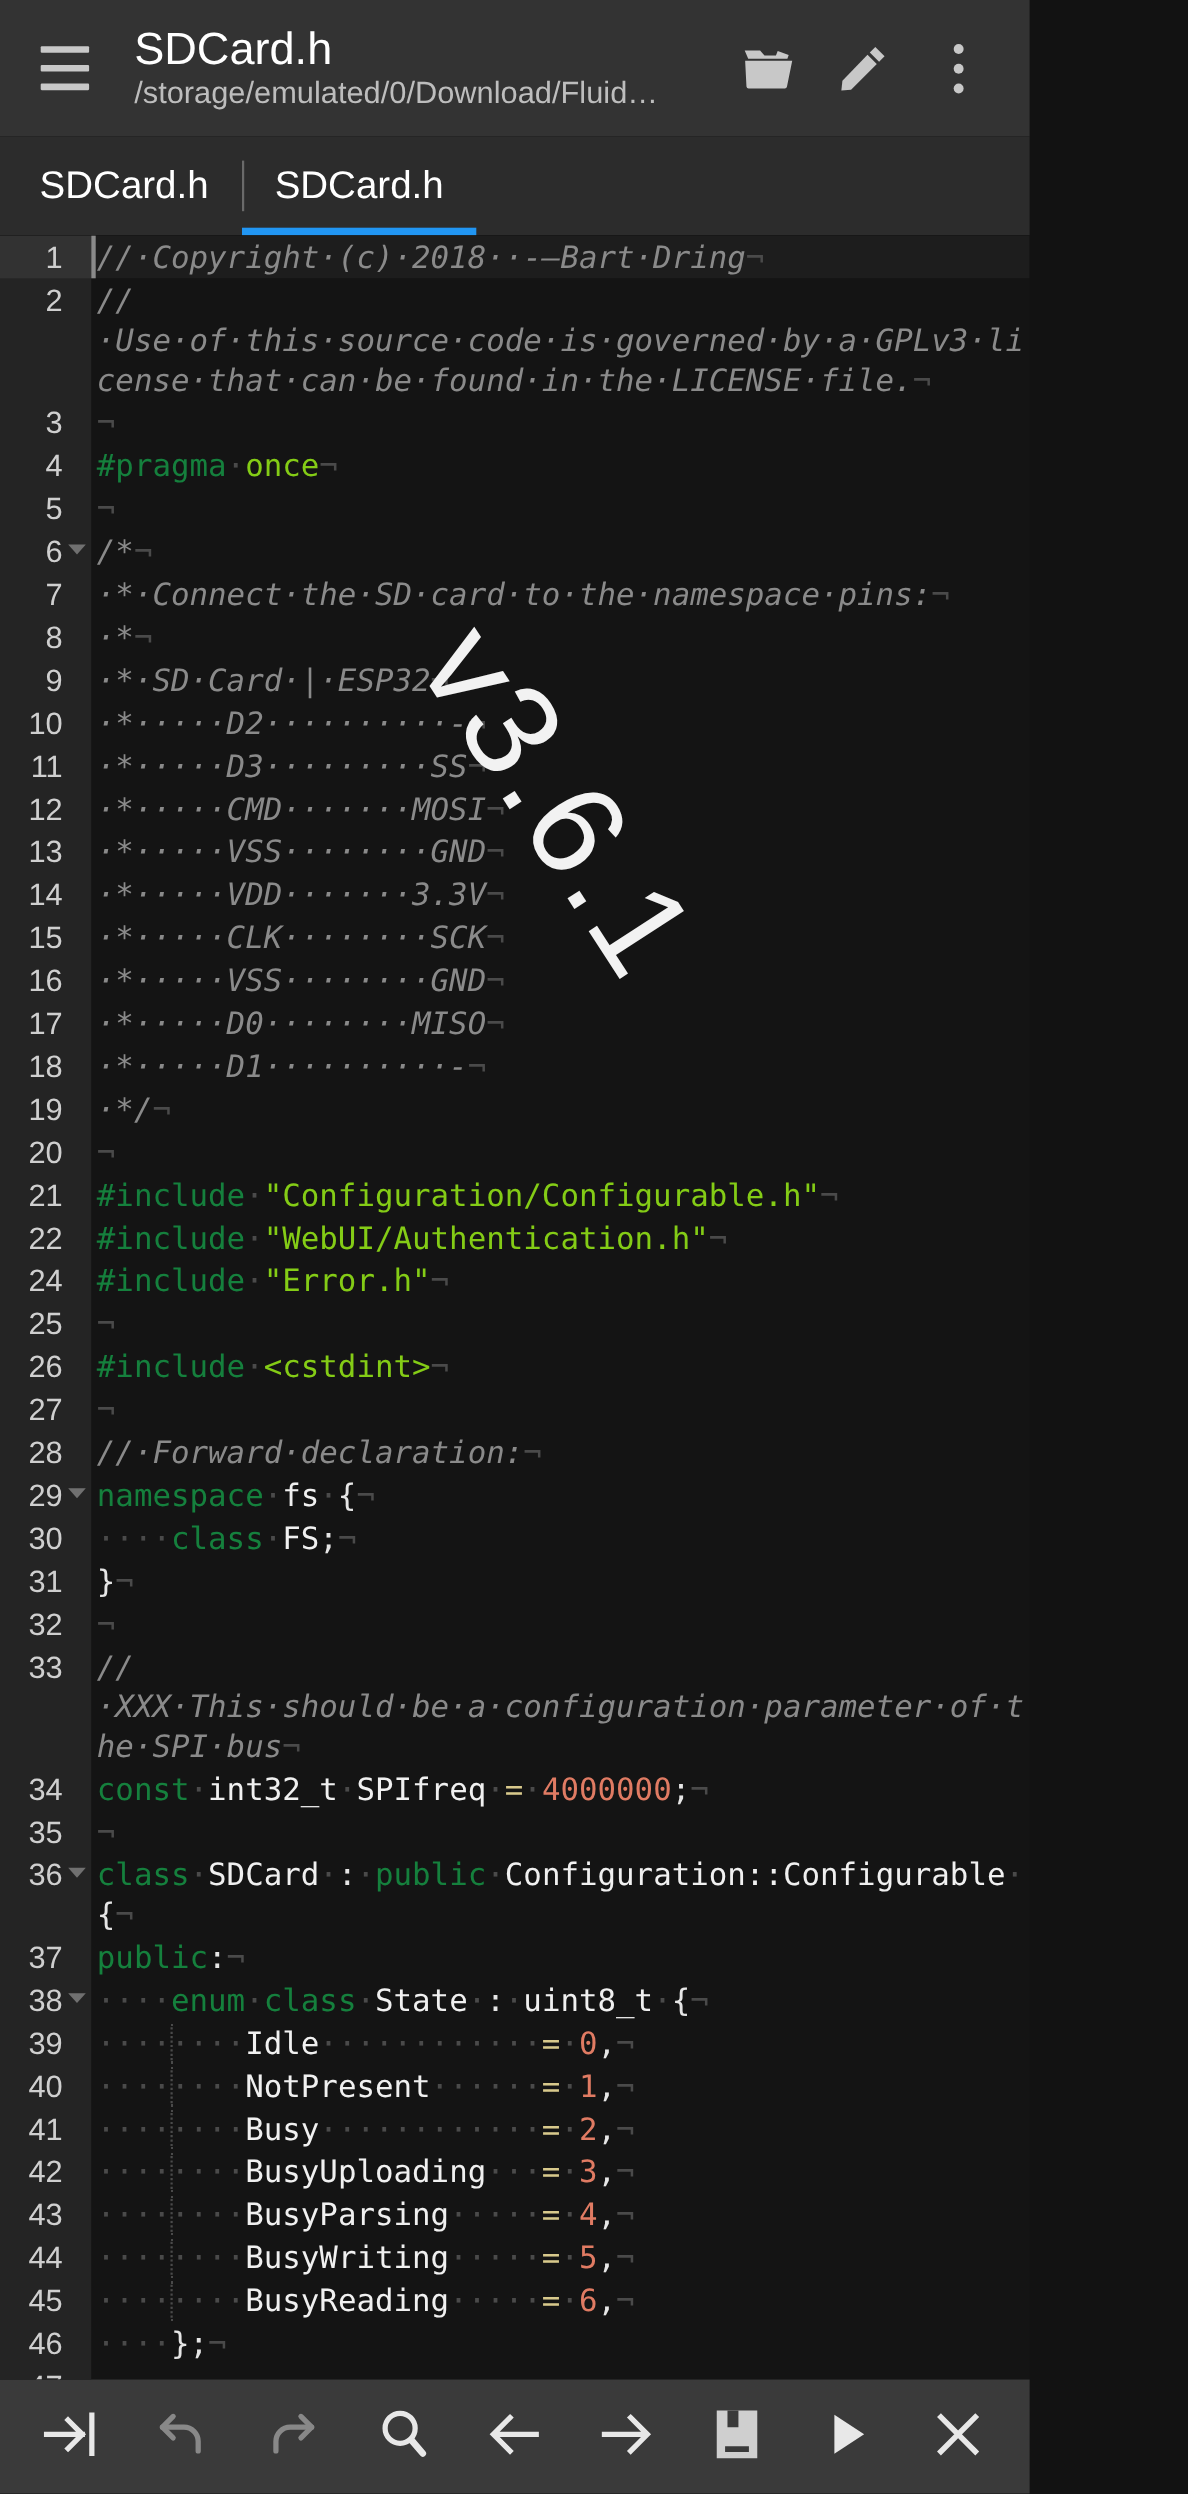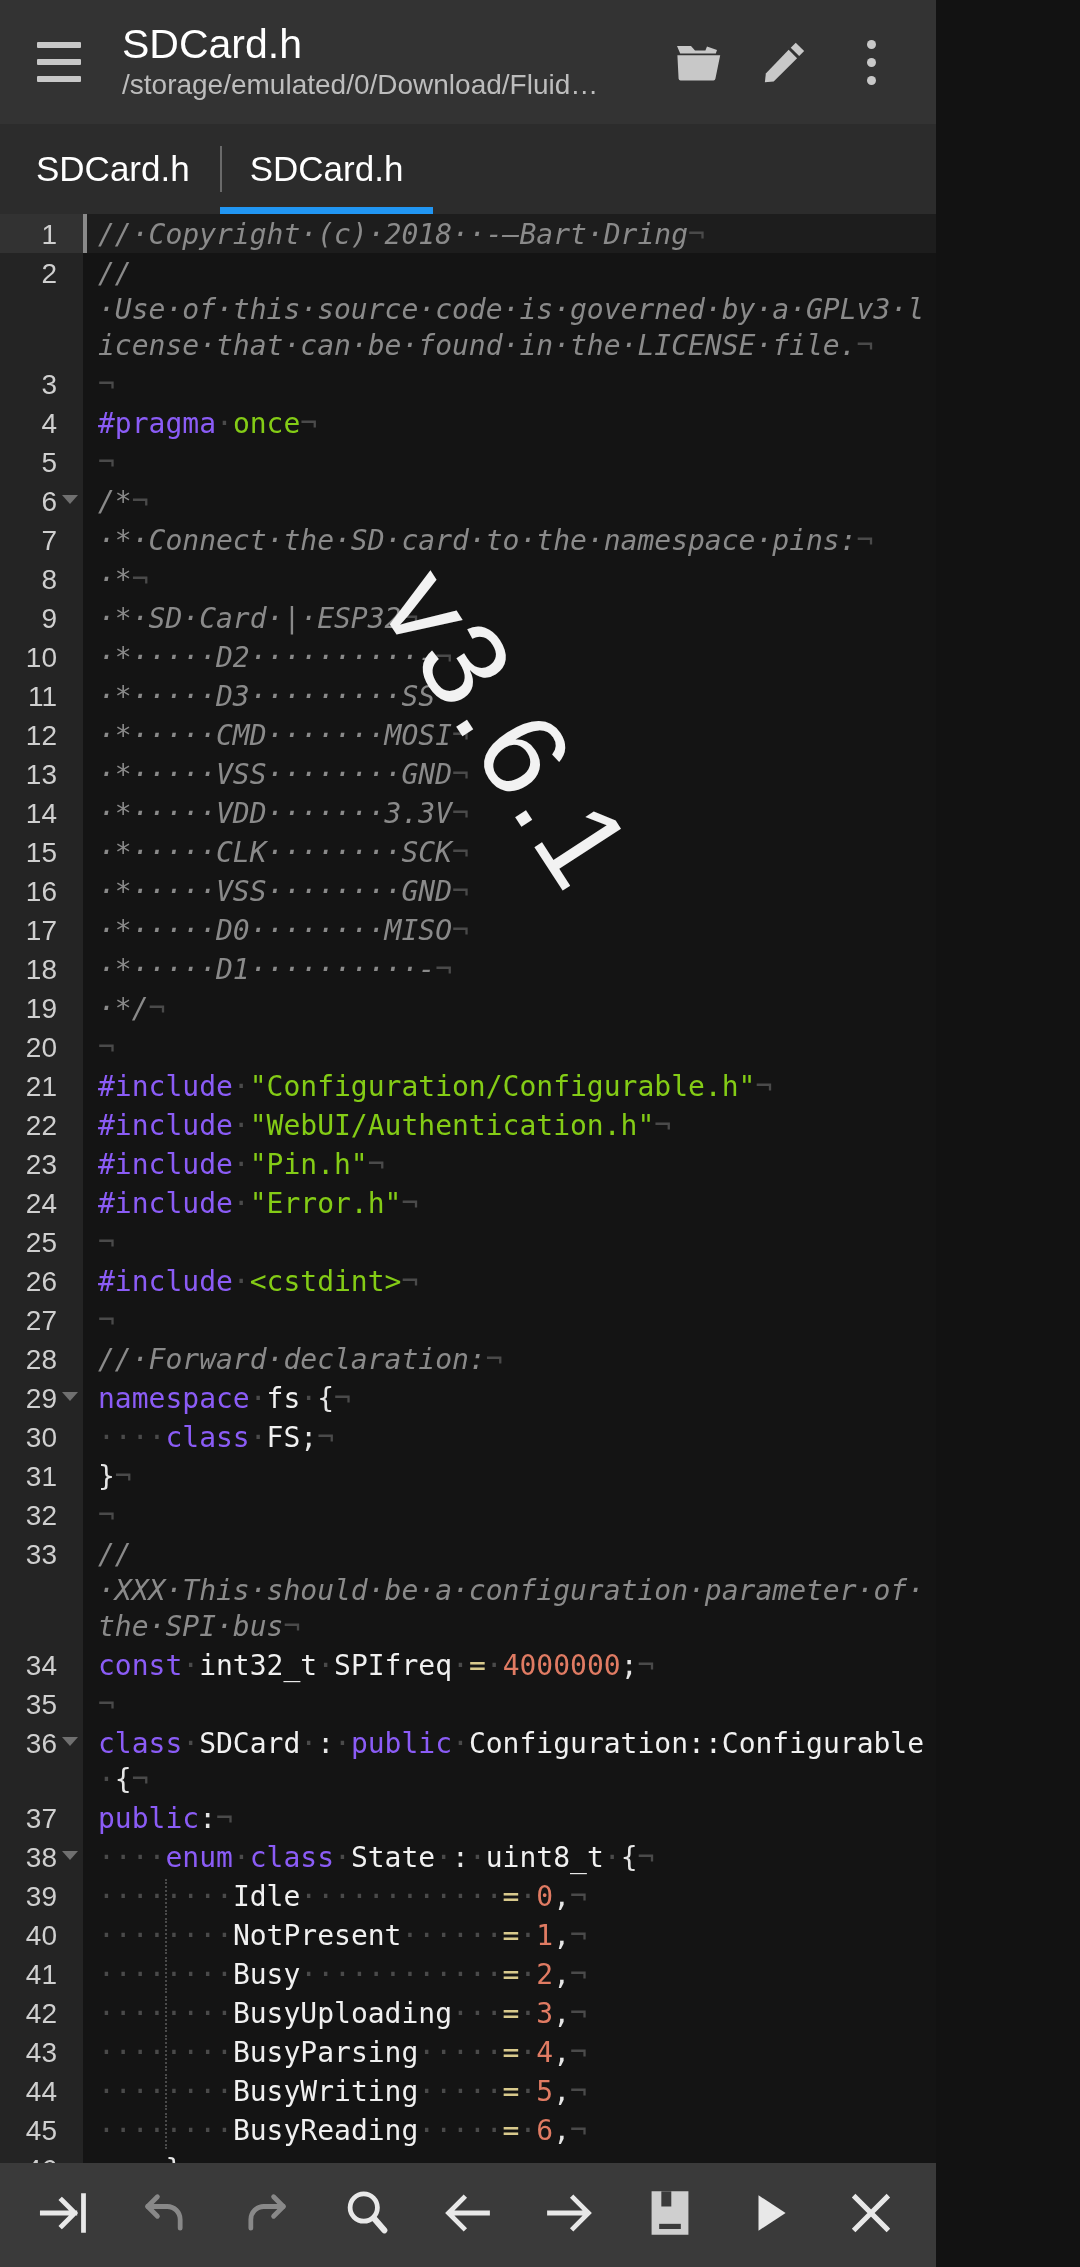--- a/index.html
+++ b/index.html
@@ -122,36 +122,36 @@
   }
   .fold {
     position: absolute; right: 5px; top: 14px;
     width: 0; height: 0;
     border-left: 8px solid transparent;
     border-right: 8px solid transparent;
     border-top: 9px solid #707070;
   }
   .content {
     flex: 1 1 auto;
-    padding: 3px 0 0 15px;
+    padding: 3px 0 0 5px;
     line-height: 36px;
     white-space: pre-wrap;
     word-break: break-word;
     color: #e6e6e6;
     position: relative;
   }
   .row.cur .content::before {
     content: "";
     position: absolute; left: 0; top: 0; bottom: 0;
     width: 4px; background: #8a8a8a;
   }
 
   
   .cm   { color: #8a8a8a; font-style: italic; }
-  .kw   { color: #8b5cf6; }
+  .kw   { color: #15803d; }
   .str  { color: #84cc16; }
   .num  { color: #e07b63; }
   .op   { color: #d8c98c; }
   .id   { color: #f0f0f0; text-align: right; }
   .pun  { color: #e6e6e6; }
   .ws   { color: #4a4a4a; }
   .nl   { color: #4a4a4a; }
   .guide {
     display: inline-block;
     border-left: 2px dotted #4a4a4a;
@@ -324,24 +324,20 @@
         </div>
         <div class="row">
           <div class="ln">21</div>
           <div class="content"><span class="kw">#include</span><span class="ws">·</span><span class="str">"Configuration/Configurable.h"</span><span class="nl">¬</span></div>
         </div>
         <div class="row">
           <div class="ln">22</div>
           <div class="content"><span class="kw">#include</span><span class="ws">·</span><span class="str">"WebUI/Authentication.h"</span><span class="nl">¬</span></div>
         </div>
         <div class="row">
-          <div class="ln">23</div>
-          <div class="content"><span class="kw">#include</span><span class="ws">·</span><span class="str">"Pin.h"</span><span class="nl">¬</span></div>
-        </div>
-        <div class="row">
           <div class="ln">24</div>
           <div class="content"><span class="kw">#include</span><span class="ws">·</span><span class="str">"Error.h"</span><span class="nl">¬</span></div>
         </div>
         <div class="row">
           <div class="ln">25</div>
           <div class="content"><span class="nl">¬</span></div>
         </div>
         <div class="row">
           <div class="ln">26</div>
           <div class="content"><span class="kw">#include</span><span class="ws">·</span><span class="str">&lt;cstdint&gt;</span><span class="nl">¬</span></div>

